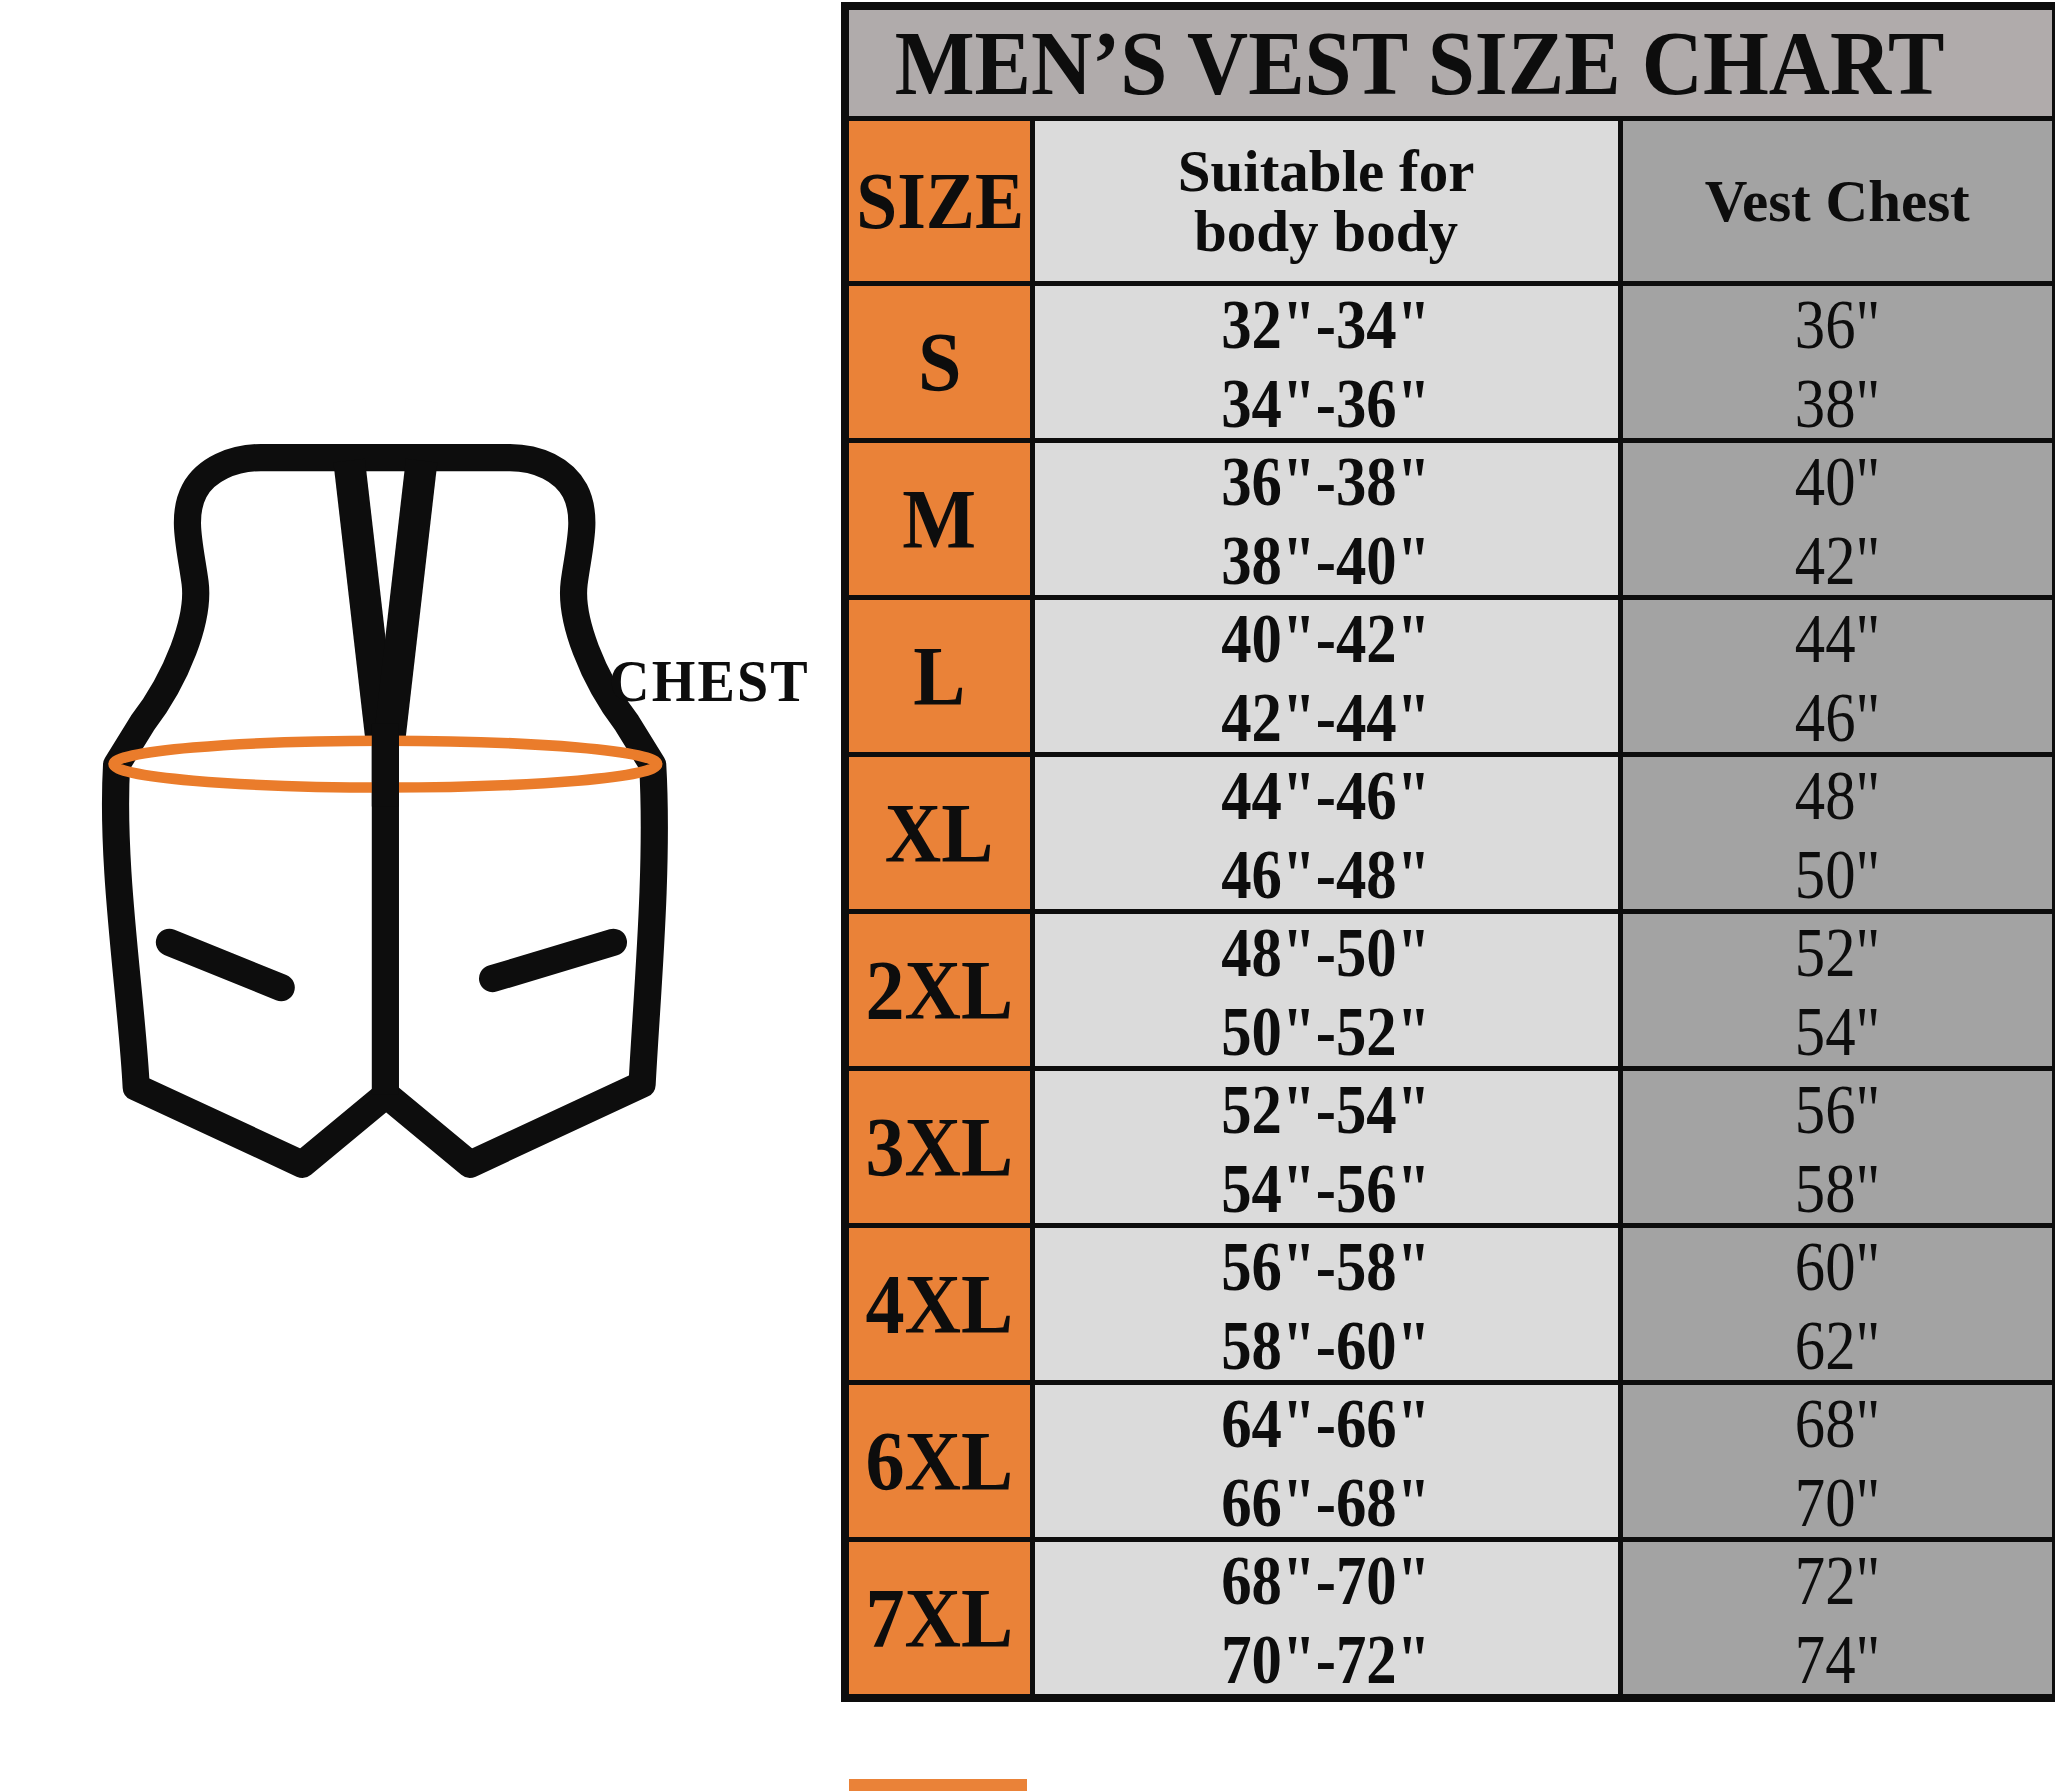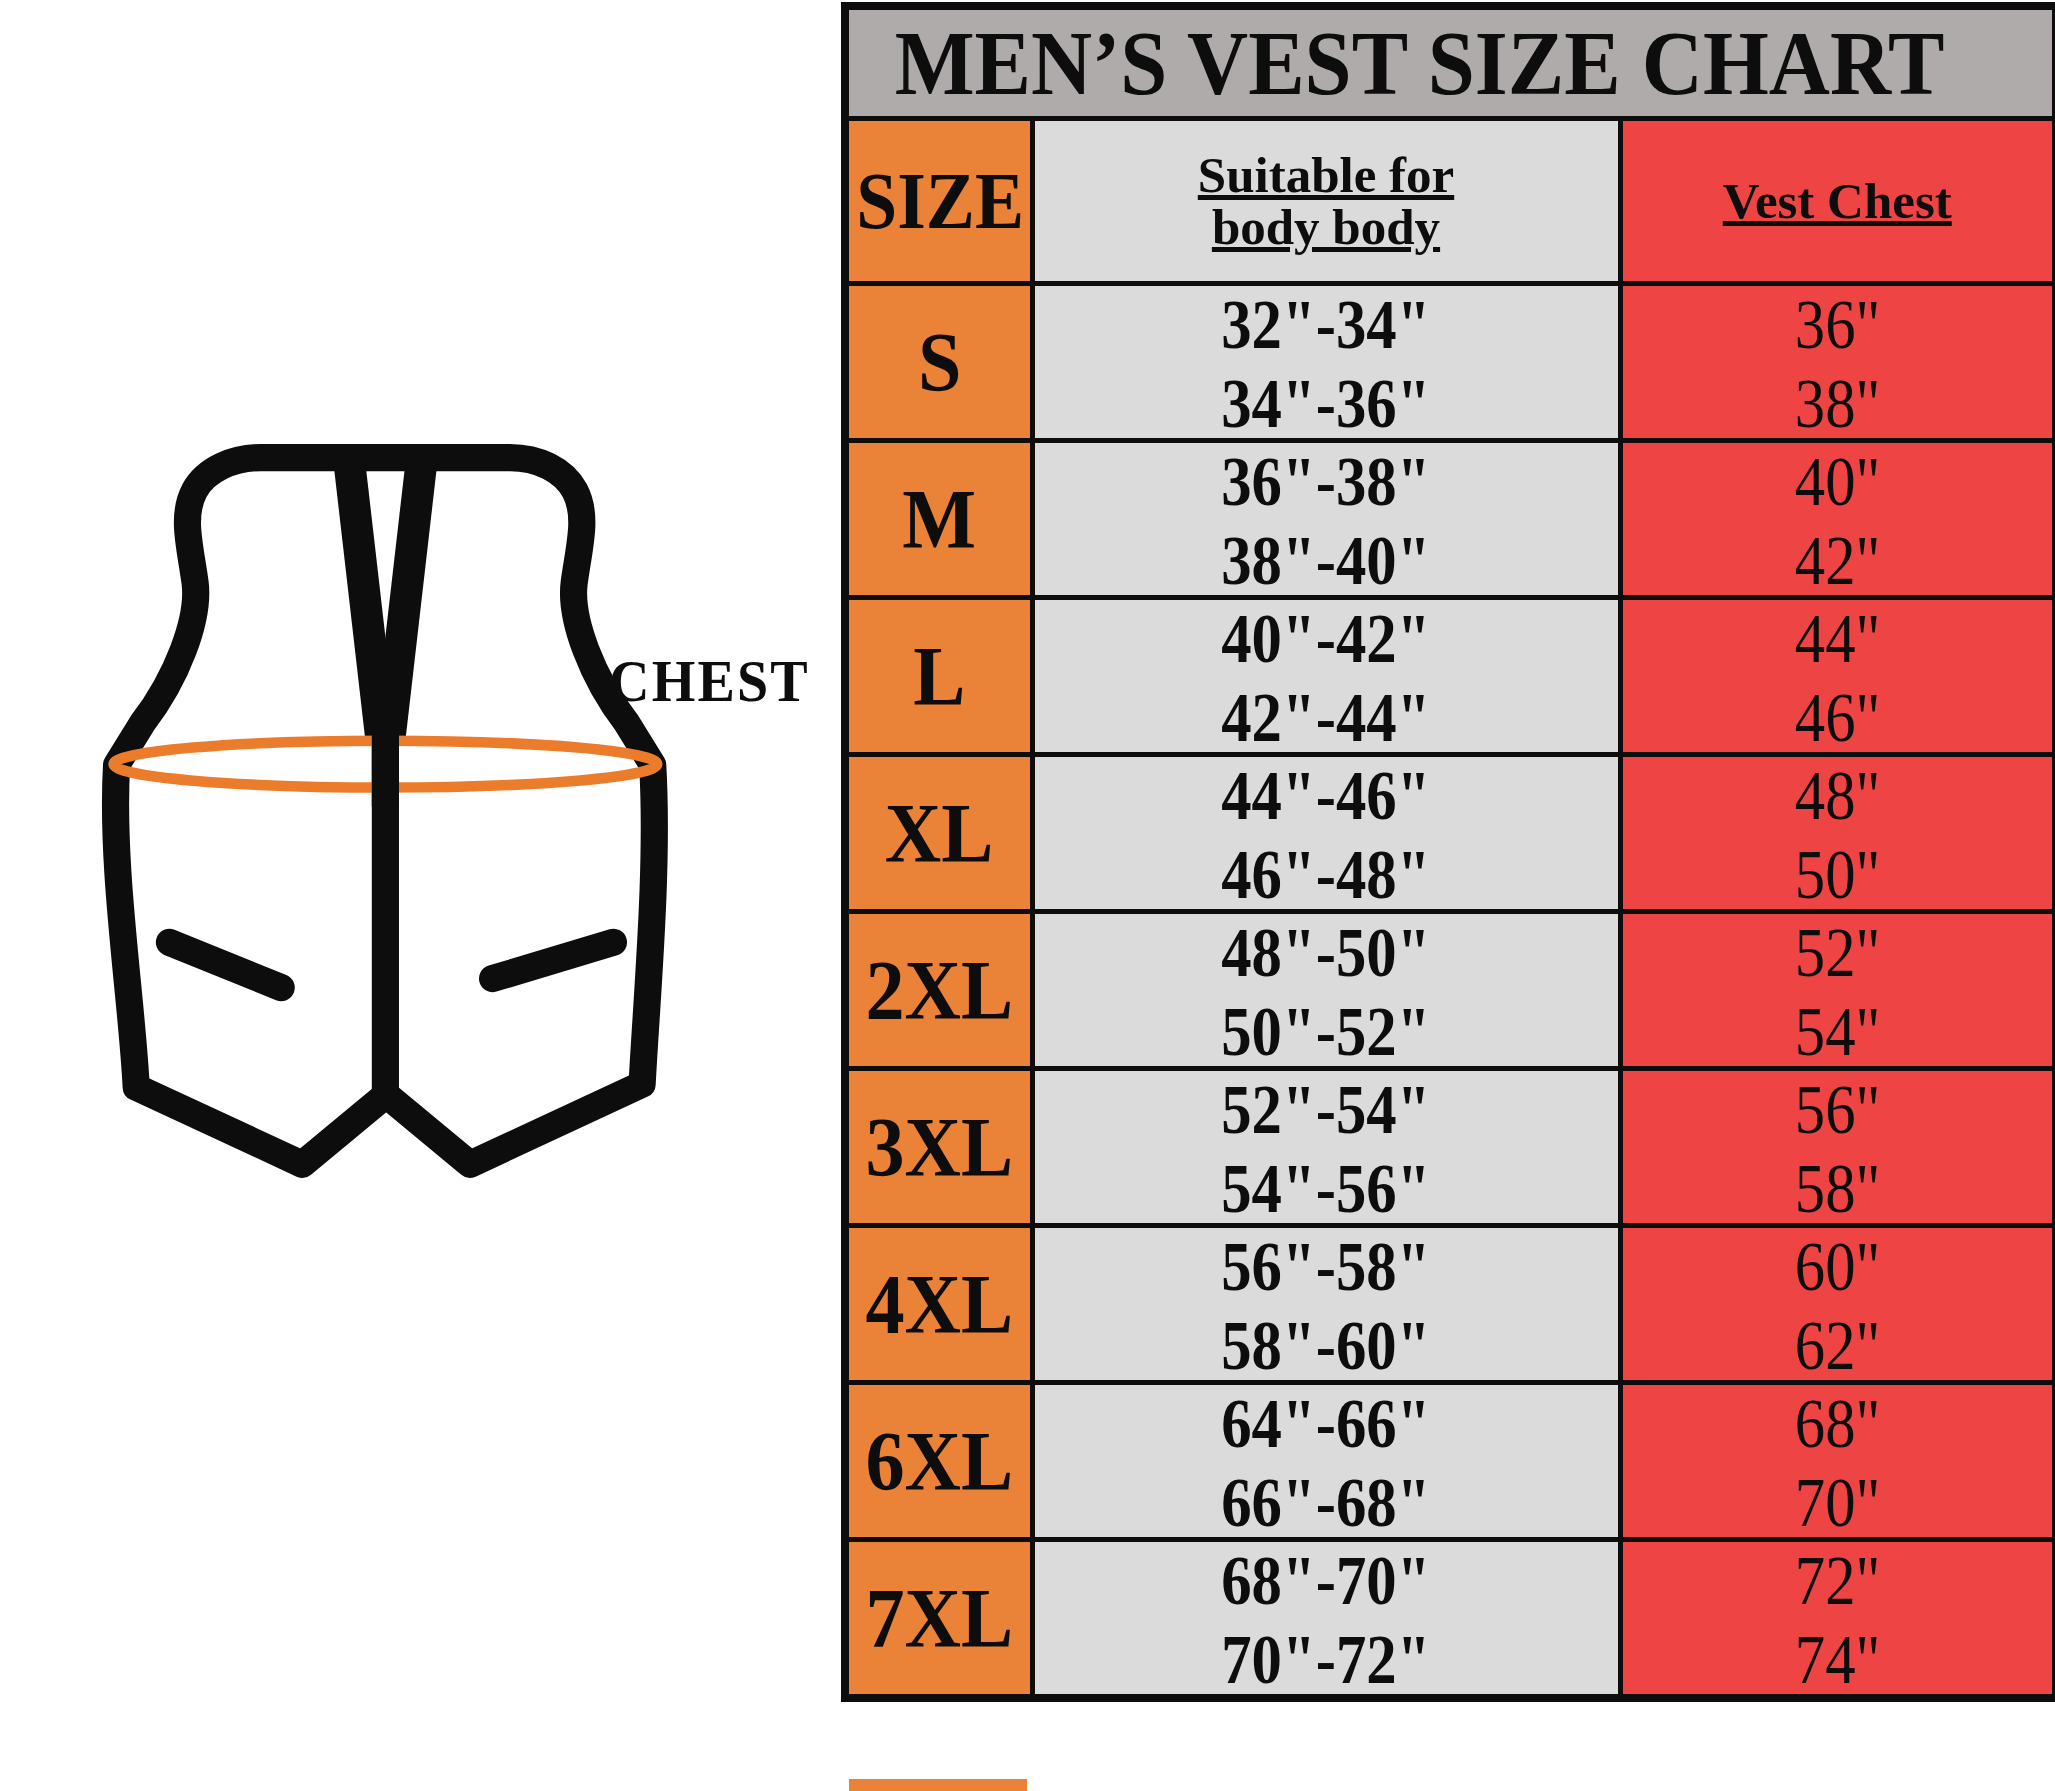--- a/index.html
+++ b/index.html
@@ -55,23 +55,23 @@
     background:var(--title-gray);
     text-align:left;
     vertical-align:middle;
     font-size:92px;
     font-weight:bold;
     white-space:nowrap;
   }
   .header-row th{height:160px;vertical-align:middle;text-align:center;}
   .size-col{background:var(--orange);text-decoration:underline;}
   .body-col{background:var(--cell-gray);}
-  .vest-col{background:#ef4444;}
+  .vest-col{background:#a3a3a3;}
   .size-head{font-size:80px;font-weight:bold;}
-  .col-head{font-size:51px;font-weight:bold;line-height:1.02;text-decoration:underline;}
+  .col-head{font-size:59px;font-weight:bold;line-height:1.02;}
   .data-row th,.data-row td{height:152px;}
   .size-cell{text-align:center;vertical-align:middle;font-size:85px;font-weight:bold;}
   .two-line{display:flex;flex-direction:column;height:152px;}
   .two-line .line{flex:1;display:flex;align-items:center;justify-content:center;}
   .body-cell .line{font-size:69px;font-weight:bold;}
   .vest-cell .line{font-size:69px;font-weight:normal;}
   .cond{display:inline-block;transform:scaleX(0.88);transform-origin:center;white-space:nowrap;}
   .cond-label{display:inline-block;transform:scaleX(0.92);transform-origin:center;white-space:nowrap;}
   .orange-bleed{
     position:absolute;

